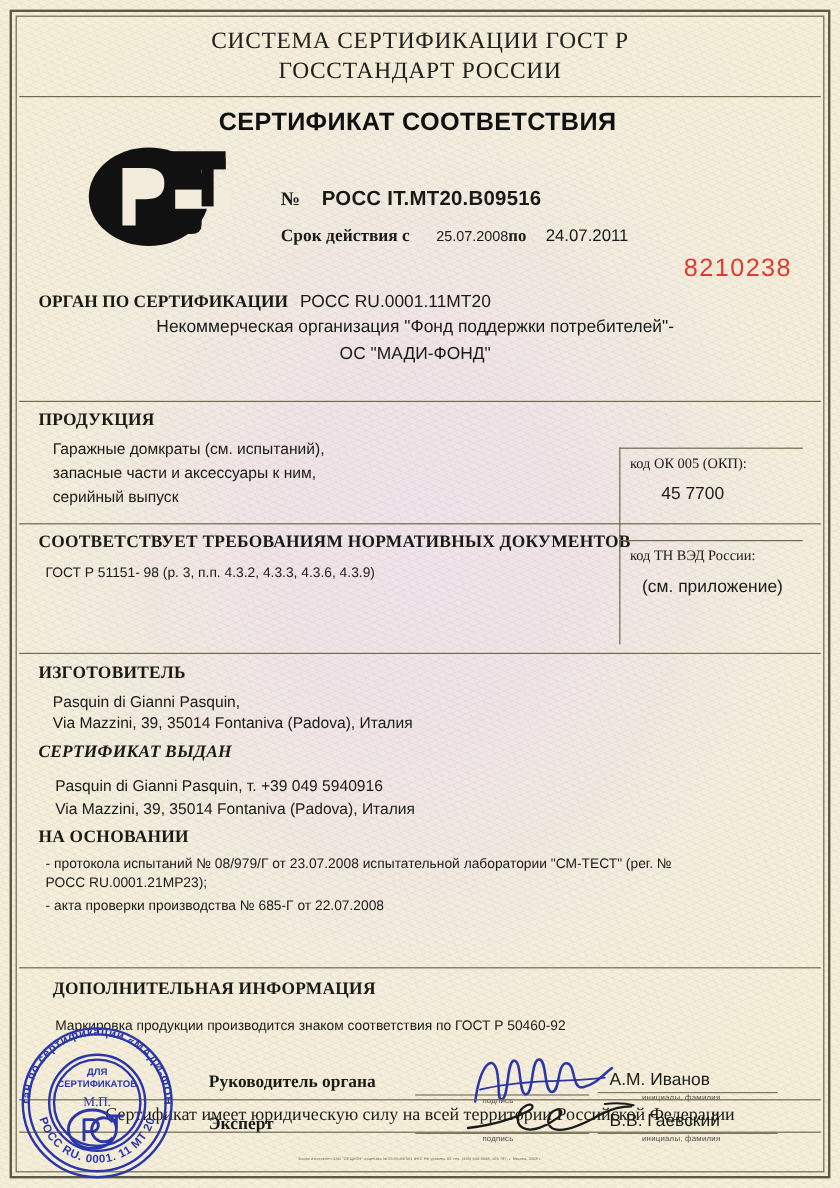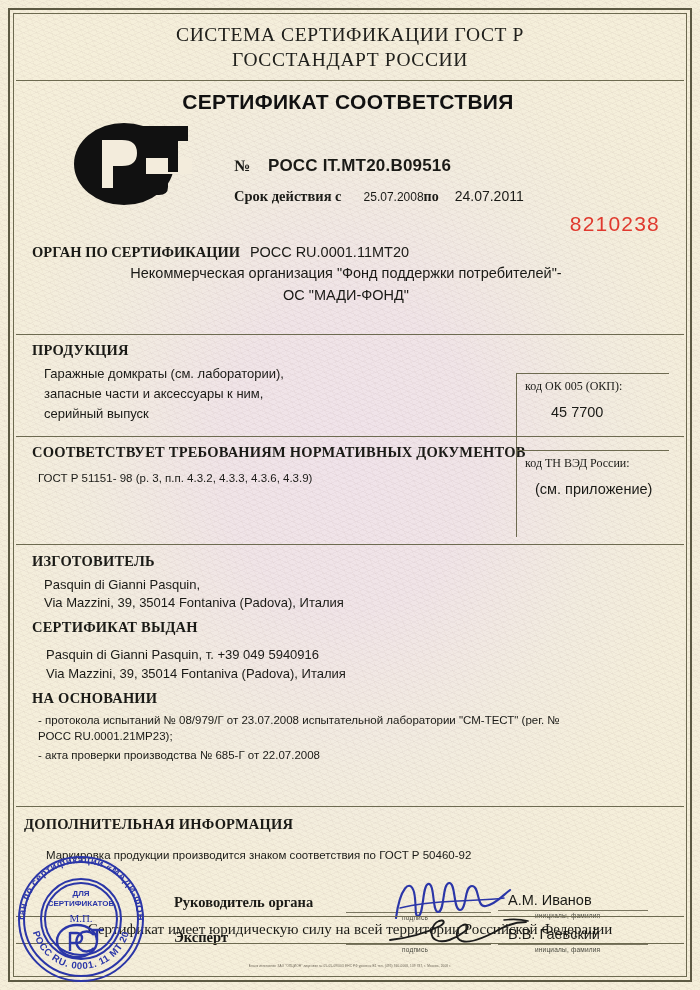--- a/index.html
+++ b/index.html
@@ -135,21 +135,21 @@
     <div class="serial">8210238</div>
 
     <div class="organ">
       <span>ОРГАН ПО СЕРТИФИКАЦИИ</span><span class="val">РОСС RU.0001.11МТ20</span>
     </div>
     <div class="org2">Некоммерческая организация "Фонд поддержки потребителей"-</div>
     <div class="org3">ОС "МАДИ-ФОНД"</div>
 
     <div class="rule" style="top:318px;"></div>
     <div class="sechead" style="left:16px;top:326px;">ПРОДУКЦИЯ</div>
-    <div class="body-ln" style="left:28px;top:348px;">Гаражные домкраты (см. лаборатории),</div>
+    <div class="body-ln" style="left:28px;top:348px;">Гаражные домкраты (см. испытаний),</div>
     <div class="body-ln" style="left:28px;top:368px;">запасные части и аксессуары к ним,</div>
     <div class="body-ln" style="left:28px;top:388px;">серийный выпуск</div>
 
     <div class="codebox" style="left:500px;top:329px;height:80px;margin-top:28px;">
       <div class="cap">код ОК 005 (ОКП):</div>
       <div class="val">45 7700</div>
     </div>
 
     <div class="rule" style="top:420px;"></div>
     <div class="sechead" style="left:16px;top:428px;">СООТВЕТСТВУЕТ ТРЕБОВАНИЯМ НОРМАТИВНЫХ ДОКУМЕНТОВ</div>
@@ -158,31 +158,31 @@
     <div class="codebox" style="left:500px;top:434px;height:86px;">
       <div class="cap">код ТН ВЭД России:</div>
       <div class="val r">(см. приложение)</div>
     </div>
 
     <div class="rule" style="top:528px;"></div>
     <div class="sechead" style="left:16px;top:537px;">ИЗГОТОВИТЕЛЬ</div>
     <div class="body-ln" style="left:28px;top:559px;">Pasquin di Gianni Pasquin,</div>
     <div class="body-ln" style="left:28px;top:577px;">Via Mazzini, 39, 35014 Fontaniva (Padova), Италия</div>
 
-    <div class="sechead" style="left:16px;top:603px;">СЕРТИФИКАТ ВЫДАН</div>
+    <div class="sechead" style="left:16px;top:603px;font-style:italic;">СЕРТИФИКАТ ВЫДАН</div>
     <div class="body-ln" style="left:30px;top:629px;">Pasquin di Gianni Pasquin, т. +39 049 5940916</div>
     <div class="body-ln" style="left:30px;top:648px;">Via Mazzini, 39, 35014 Fontaniva (Padova), Италия</div>
 
     <div class="sechead" style="left:16px;top:674px;">НА ОСНОВАНИИ</div>
     <div class="body-ln" style="left:22px;top:694px;font-size:11.5px;">- протокола испытаний № 08/979/Г от 23.07.2008 испытательной лаборатории "СМ-ТЕСТ" (рег. №</div>
     <div class="body-ln" style="left:22px;top:710px;font-size:11.5px;">РОСС RU.0001.21МР23);</div>
     <div class="body-ln" style="left:22px;top:729px;font-size:11.5px;">- акта проверки производства № 685-Г от 22.07.2008</div>
 
     <div class="rule" style="top:790px;"></div>
-    <div class="sechead" style="left:8px;top:800px;">ДОПОЛНИТЕЛЬНАЯ ИНФОРМАЦИЯ</div>
+    <div class="sechead" style="left:28px;top:800px;">ДОПОЛНИТЕЛЬНАЯ ИНФОРМАЦИЯ</div>
     <div class="body-ln" style="left:30px;top:829px;font-size:11.5px;">Маркировка продукции производится знаком соответствия по ГОСТ Р 50460-92</div>
 
     <div class="sig-lab" style="left:158px;top:878px;">Руководитель органа</div>
     <div class="sig-line" style="left:330px;top:896px;width:145px;"></div>
     <div class="sig-cap" style="left:386px;top:898px;">подпись</div>
     <div class="sig-name" style="left:492px;top:876px;">А.М. Иванов</div>
     <div class="sig-line" style="left:482px;top:894px;width:150px;"></div>
     <div class="sig-cap" style="left:519px;top:896px;">инициалы, фамилия</div>
 
     <div class="sig-lab" style="left:158px;top:913px;text-align:right;">Эксперт</div>

